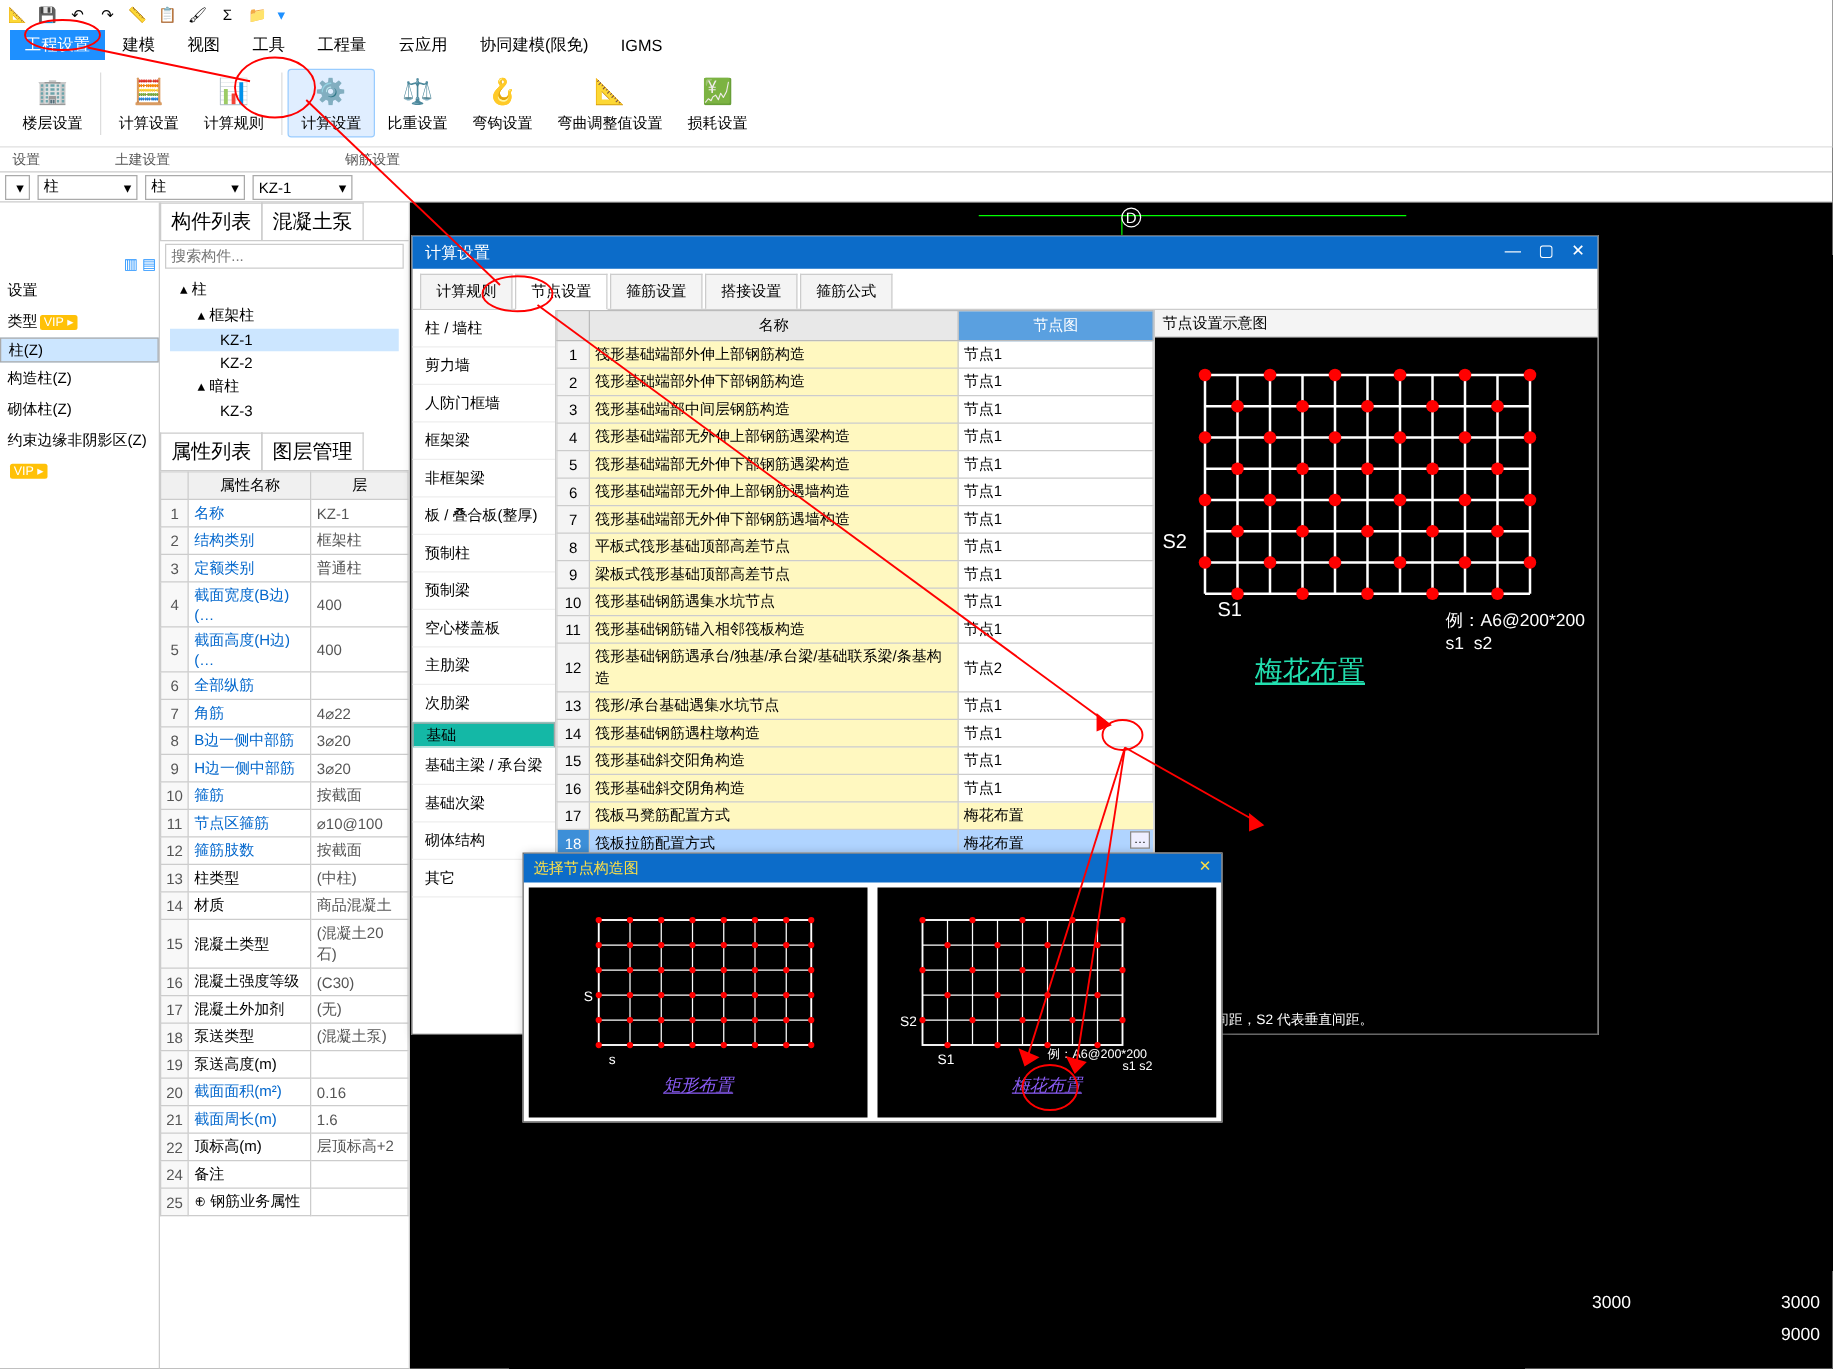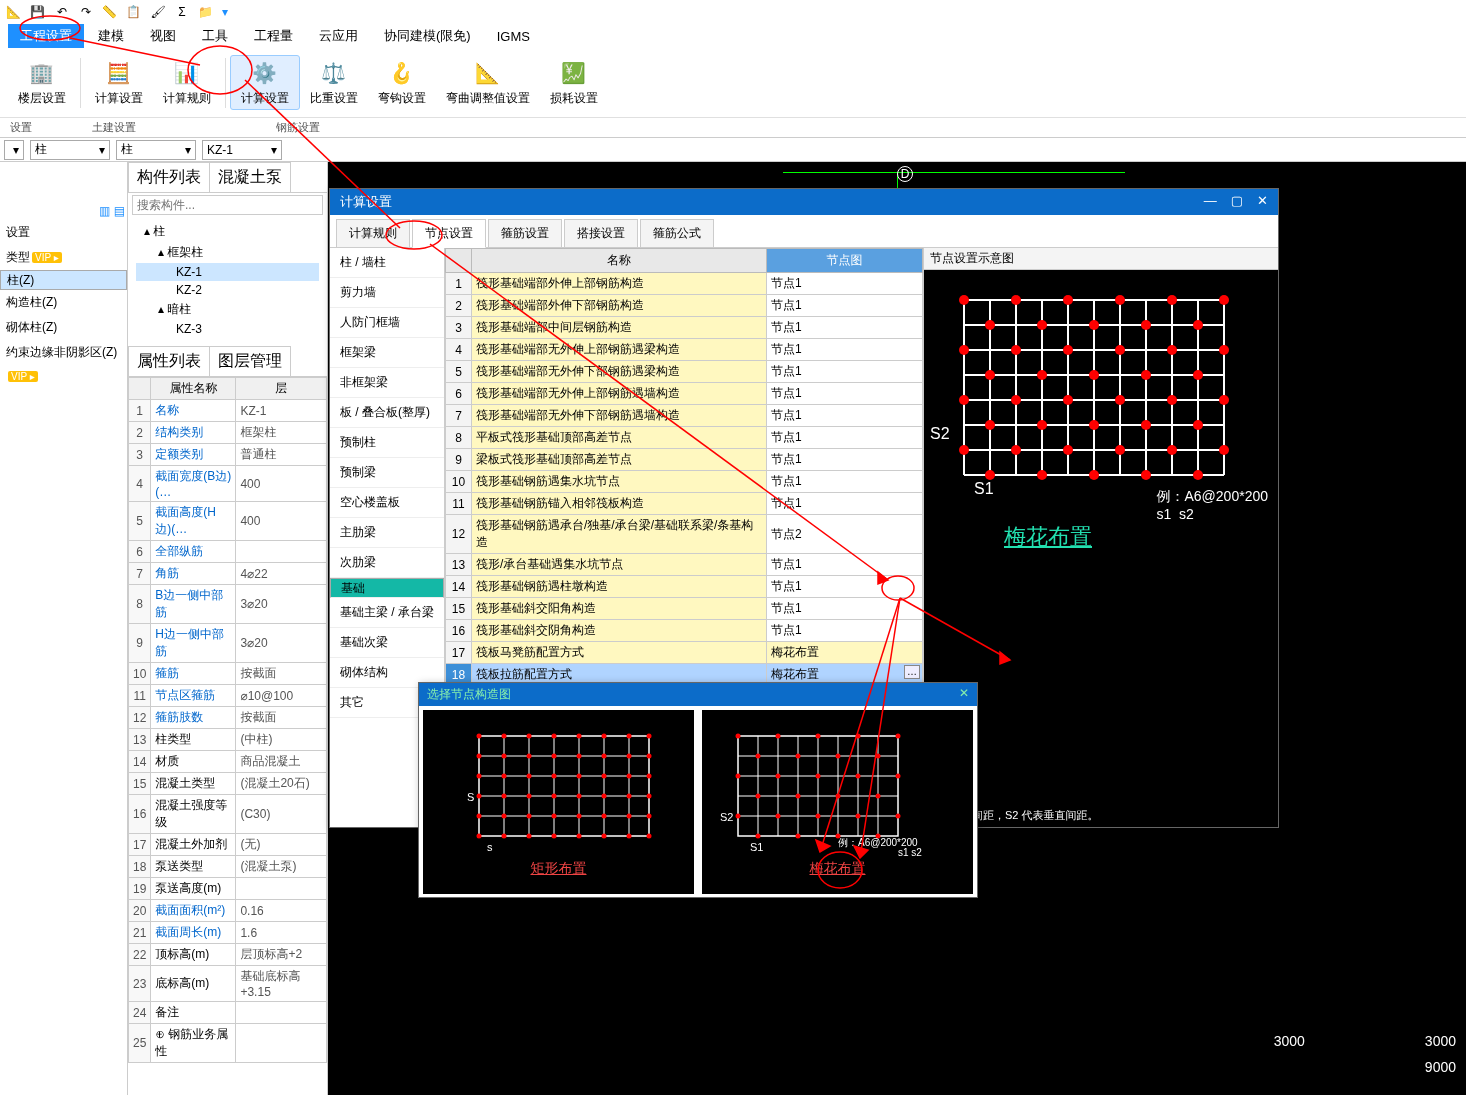--- a/index.html
+++ b/index.html
@@ -87,24 +87,24 @@
   .export-btn { padding:4px 12px; border:1px solid #aaa; background:#f4f4f4; cursor:pointer;}
 
   .preview-pane { width:355px; border-left:1px solid #ccc; display:flex; flex-direction:column;}
   .preview-title-row { font-size:12px; padding:2px 6px; border-bottom:1px solid #ccc; background:#f4f4f4;}
   .preview-canvas { flex:1; background:#000; position:relative; font-size:12px; padding:10px;}
   .grid-svg { display:block;}
   .preview-note { color:#fff; font-size:11px; padding:4px;}
 
   
   .dlg2 { position:absolute; top:682px; left:418px; width:560px; height:216px; background:#fff; border:1px solid #666; box-shadow:2px 2px 8px rgba(0,0,0,.3);}
-  .dlg2-title { background:#0c6cc9; color:#86efac; padding:3px 8px; font-size:12px; display:flex; justify-content:space-between;}
+  .dlg2-title { background:#0c6cc9; color:#fde047; padding:3px 8px; font-size:12px; display:flex; justify-content:space-between;}
   .dlg2-body { display:flex; height:calc(100% - 22px);}
   .thumb { flex:1; margin:4px; background:#000; position:relative; display:flex; flex-direction:column; align-items:center; justify-content:center;}
-  .thumb-cap { color:#ef4444; font-size:14px; text-decoration:underline; margin-top:4px;}
+  .thumb-cap { color:#8b5cf6; font-size:14px; text-decoration:underline; margin-top:4px;font-style:italic;}
 
   
   svg.anno { position:absolute; top:0; left:0; pointer-events:none; }
 </style>
 </head>
 <body>
 
 <div class="qat">
   <span class="qat-ico">📐</span>
   <span class="qat-ico">💾</span>
@@ -334,25 +334,20 @@
             </tr>
             <tr>
               <td class="idx">21</td>
   <td class="blue">截面周长(m)</td>
   <td class="val">1.6</td>
             </tr>
             <tr>
               <td class="idx">22</td>
   <td class="">顶标高(m)</td>
   <td class="val">层顶标高+2</td>
-            </tr>
-            <tr>
-              <td class="idx">23</td>
-  <td class="">底标高(m)</td>
-  <td class="val">基础底标高+3.15</td>
             </tr>
             <tr>
               <td class="idx">24</td>
   <td class="">备注</td>
   <td class="val"></td>
             </tr>
             <tr>
               <td class="idx">25</td>
   <td class="">⊕ 钢筋业务属性</td>
   <td class="val"></td>

